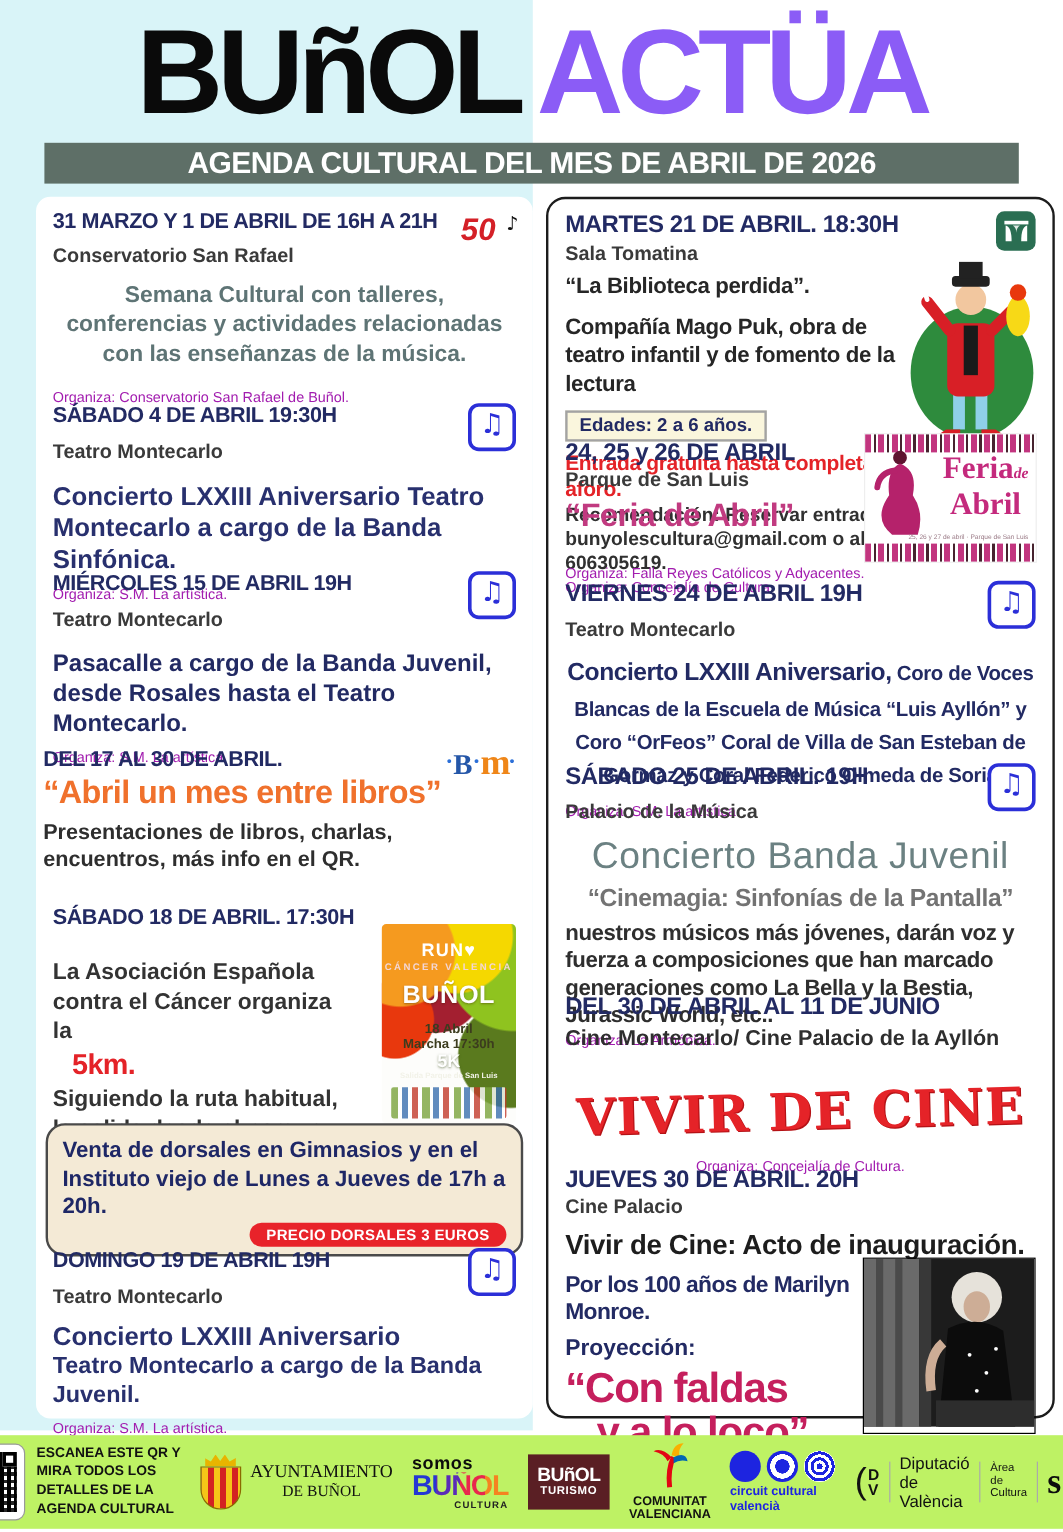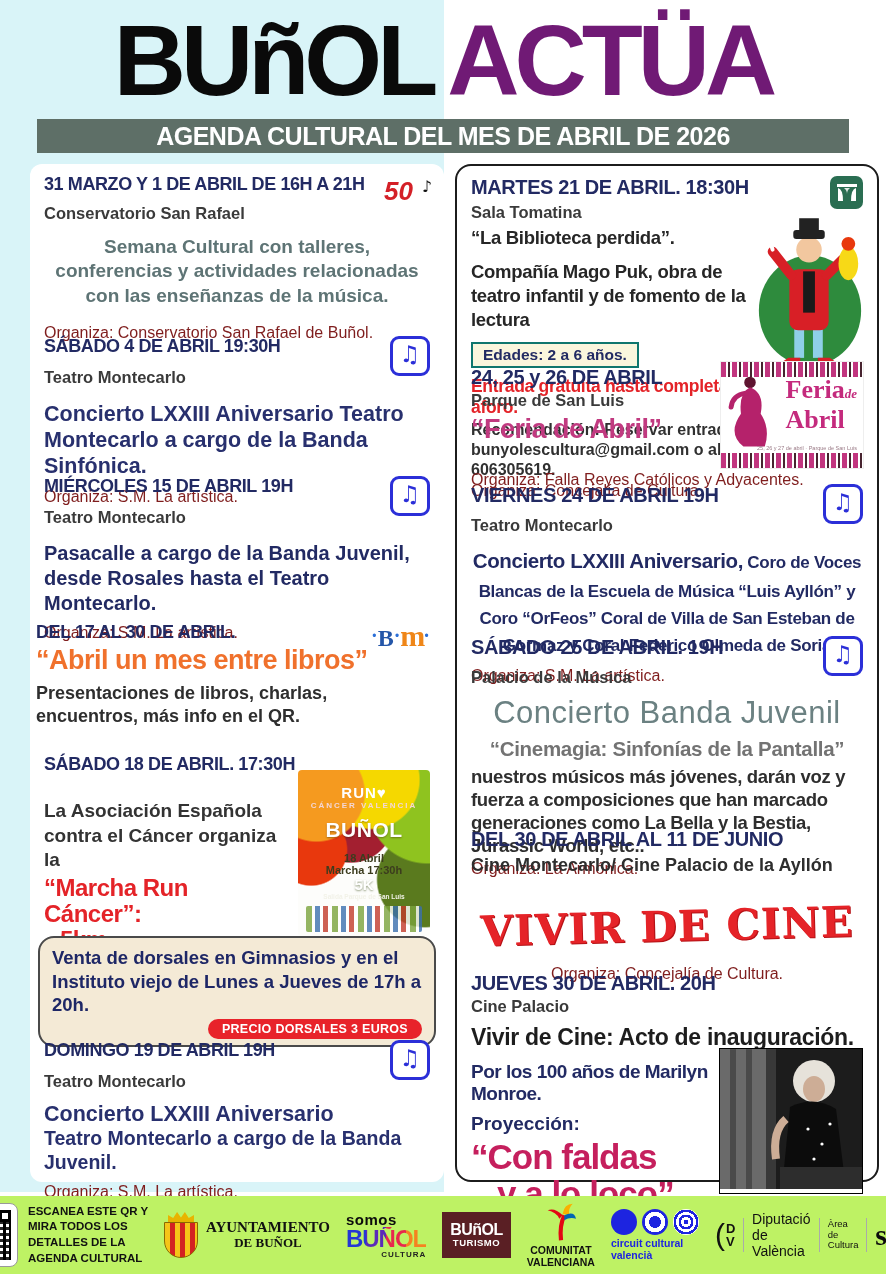--- a/index.html
+++ b/index.html
@@ -3,34 +3,34 @@
 <meta charset="utf-8">
 <style>
   html,body{margin:0;padding:0;background:#fff;}
   .page{position:relative;width:886px;height:1277px;background:#ffffff;overflow:hidden;
         font-family:"Liberation Sans",sans-serif;color:#222;}
   .bg-cyan{position:absolute;left:0;top:0;width:444px;height:1192px;background:#d9f4f8;}
   
   .titles{position:absolute;top:6px;left:0;width:100%;text-align:center;white-space:nowrap;
           font-weight:900;font-size:100px;line-height:108px;letter-spacing:-5px;z-index:3;}
   .title-black{color:#0a0a0a;margin-right:14px;}
-  .title-navy{color:#701a75;}
+  .title-navy{color:#8b5cf6;}
   .banner{position:absolute;top:119px;left:37px;width:812px;height:34px;background:#5e6f67;
           color:#fff;font-weight:800;font-size:25px;line-height:34px;text-align:center;
           letter-spacing:-0.5px;z-index:3;}
   
   .card-left{position:absolute;left:30px;top:164px;width:414px;height:1018px;background:#fff;
              border-radius:12px;z-index:2;}
   .card-right{position:absolute;left:455px;top:164px;width:424px;height:1018px;background:#fff;
               border:2.5px solid #1c1c1c;border-radius:16px;z-index:2;box-sizing:border-box;}
   .blk{position:absolute;left:14px;right:14px;}
   .date{color:#222a63;font-weight:800;font-size:18px;letter-spacing:-0.4px;}
   .date-lg{font-size:20px;}
   .venue{color:#3a3a3a;font-weight:700;font-size:16.5px;margin-top:2px;}
-  .org{color:#7f1d1d;font-size:16px;margin-top:8px;}
+  .org{color:#a21caf;font-size:12px;margin-top:8px;}
   .date-row{display:flex;justify-content:space-between;align-items:flex-start;}
   .music-icon{flex:0 0 auto;width:34px;height:34px;border:3px solid #2b2fd8;border-radius:9px;
               color:#2b2fd8;font-size:23px;line-height:31px;text-align:center;font-weight:700;
               font-family:"DejaVu Sans",sans-serif;background:#fff;}
   .theater-icon{flex:0 0 auto;width:33px;height:33px;background:#2a6e52;border-radius:7px;
                 display:flex;align-items:center;justify-content:center;}
   
   .desc-teal{color:#5e7475;font-weight:800;font-size:19px;line-height:1.28;text-align:center;
              margin:12px 6px 0;}
   .desc-blue{color:#28306e;font-weight:600;font-size:21.5px;line-height:1.22;margin-top:14px;}
@@ -45,21 +45,21 @@
   .bm-logo{font-family:"Liberation Serif",serif;font-weight:900;font-size:24px;line-height:26px;}
   .bm-dot{color:#2b6fd8;font-size:20px;vertical-align:4px;}
   .bm-b{color:#2456a8;}
   .bm-m{color:#ef8618;font-size:30px;letter-spacing:-2px;}
   
   .run-text{width:244px;margin-top:24px;}
   .run-intro{color:#333;font-weight:800;font-size:19px;line-height:1.3;margin-top:4px;}
   .run-red{color:#e42328;font-weight:900;font-size:24px;line-height:1.08;letter-spacing:-0.5px;margin-top:2px;}
   .run-red .km{margin-left:16px;}
   .run-rest{color:#333;font-weight:800;font-size:19px;line-height:1.3;margin-top:4px;}
-  .run-poster{position:absolute;right:0;top:16px;width:132px;height:166px;border-radius:4px;overflow:hidden;
+  .run-poster{position:absolute;right:0;top:16px;width:112px;height:166px;border-radius:4px;overflow:hidden;
       background:
         radial-gradient(circle at 14% 14%, #f59a1f 0 26%, rgba(0,0,0,0) 27%),
         radial-gradient(circle at 55% 6%, #f5d800 0 28%, rgba(0,0,0,0) 29%),
         radial-gradient(circle at 98% 20%, #8fc31f 0 32%, rgba(0,0,0,0) 33%),
         radial-gradient(circle at 96% 66%, #5a7a1e 0 28%, rgba(0,0,0,0) 29%),
         radial-gradient(circle at 10% 48%, #e8380d 0 24%, rgba(0,0,0,0) 25%),
         radial-gradient(circle at 40% 30%, #a31f30 0 30%, rgba(0,0,0,0) 31%),
         #fdfdfb;}
   .run-poster .rp-run{color:#fff;font-weight:900;font-size:15px;text-align:center;margin-top:14px;letter-spacing:1px;}
   .run-poster .rp-cancer{color:#f3d6d6;font-weight:700;font-size:8px;text-align:center;letter-spacing:2px;}
@@ -72,33 +72,33 @@
       repeating-linear-gradient(90deg,#7aa33c 0 6px,#fff 6px 9px,#3a6fae 9px 14px,#fff 14px 17px,#c23a2a 17px 22px,#fff 22px 26px);
       opacity:.8;border-radius:2px;}
   .dorsales-box{position:absolute;left:8px;right:8px;border:2.5px solid #4a4a4a;border-radius:16px;
       background:#f4ead6;padding:8px 12px 6px;box-sizing:border-box;}
   .dorsales-text{color:#1e2766;font-weight:800;font-size:18.5px;line-height:1.28;}
   .dorsales-pill{float:right;background:#e8232a;color:#fff;font-weight:800;font-size:12.5px;
       border-radius:999px;padding:3px 14px;margin-top:2px;letter-spacing:0.3px;}
   
   .r1-text{width:296px;}
   .desc-bold-dark{color:#262626;font-weight:800;font-size:18.5px;line-height:1.3;margin-top:10px;letter-spacing:-0.3px;}
-  .edades-box{display:inline-block;border:2px solid #0f766e;background:#faf6dd;color:#222a63;
+  .edades-box{display:inline-block;border:2px solid #a3a3a3;background:#faf6dd;color:#222a63;
       font-weight:800;font-size:15.5px;padding:2px 10px;margin-top:10px;}
   .red-line{color:#e42328;font-weight:900;font-size:17.5px;margin-top:8px;letter-spacing:-0.3px;}
   .rec-line{color:#303030;font-weight:700;font-size:16px;line-height:1.25;margin-top:2px;}
   .magician{position:absolute;right:-6px;top:34px;}
   .feria-title{color:#c13a80;font-weight:900;font-size:27px;letter-spacing:-0.5px;margin-top:4px;}
   .feria-poster{position:absolute;right:0;top:-4px;width:142px;height:106px;background:#fff;
       box-shadow:0 0 0 1px #eee;}
   .feria-lace{height:15px;background:
       repeating-linear-gradient(90deg,#c2357f 0 5px,#fff 5px 7px,#47232f 7px 9px,#fff 9px 11px);}
   .feria-mid{position:relative;height:76px;}
   .feria-word{position:absolute;right:6px;top:0px;color:#c42a7d;font-family:"Liberation Serif",serif;
-      font-weight:700;font-size:26px;line-height:26px;text-align:left;}
+      font-weight:700;font-size:26px;line-height:26px;text-align:center;}
   .feria-word .de{font-size:13px;font-style:italic;}
   .feria-caption{position:absolute;right:6px;bottom:2px;color:#9a7a86;font-size:5.5px;text-align:right;}
   .feria-dancer{position:absolute;left:4px;bottom:0;}
   .coro-desc{color:#222a63;text-align:center;margin-top:10px;line-height:1.6;}
   .coro-big{font-weight:900;font-size:20.5px;letter-spacing:-0.4px;}
   .coro-rest{font-weight:800;font-size:17px;letter-spacing:-0.3px;}
   .bj-title{color:#6b8182;font-weight:500;font-size:31px;letter-spacing:0.5px;text-align:center;margin-top:8px;}
   .bj-sub{color:#737373;font-weight:900;font-size:20.5px;text-align:center;margin-top:6px;letter-spacing:-0.3px;}
   .bj-desc{color:#2e2e2e;font-weight:700;font-size:18.5px;line-height:1.25;margin-top:4px;letter-spacing:-0.3px;}
   .venue-bold{color:#2e2e2e;font-weight:800;font-size:18px;margin-top:4px;}
@@ -123,21 +123,21 @@
       repeating-linear-gradient(90deg,#000 0 3px,#fff 3px 6px);}
   .qr i{position:absolute;width:12px;height:12px;border:3px solid #000;background:#fff;box-sizing:border-box;}.qr i.tr{right:0;top:0}
   .qr-caption{font-weight:800;font-size:11.5px;line-height:1.35;color:#111;width:120px;}
   .ayto{display:flex;align-items:center;gap:8px;}
   .escudo{width:34px;height:46px;position:relative;}
   .escudo .crown{position:absolute;top:0;left:4px;right:4px;height:10px;background:#e8b400;
       clip-path:polygon(0 100%,0 30%,20% 60%,35% 0,50% 55%,65% 0,80% 60%,100% 30%,100% 100%);}
   .escudo .shield{position:absolute;top:10px;left:0;right:0;bottom:0;
       background:repeating-linear-gradient(90deg,#f5c518 0 5px,#d32222 5px 10px);
       border:1px solid #8a6a00;border-radius:0 0 17px 17px;}
-  .ayto-text{font-family:"Liberation Serif",serif;font-weight:700;font-size:15px;color:#111;
+  .ayto-text{font-family:"Liberation Serif",serif;font-weight:400;font-size:15px;color:#111;
       text-align:center;line-height:1.15;}
   .ayto-text .l2{font-size:13px;}
   .somos{text-align:left;line-height:1;}
   .somos .s1{font-weight:900;font-size:15px;color:#0c0c0c;letter-spacing:0.5px;}
   .somos .s2{font-weight:900;font-size:24px;letter-spacing:-1px;
       background:linear-gradient(90deg,#2437d4 0 25%,#5a2bb8 25% 50%,#e8274d 50% 75%,#f58220 75% 100%);
       -webkit-background-clip:text;background-clip:text;color:transparent;}
   .somos .s3{font-weight:800;font-size:8px;color:#222;text-align:right;letter-spacing:1px;}
   .turismo{background:#5a1f24;color:#fff;text-align:center;padding:10px 8px;line-height:1.05;}
   .turismo .t1{font-weight:900;font-size:16px;letter-spacing:-0.5px;}
@@ -215,21 +215,20 @@
       </div>
       <div class="orange-title" style="margin-top:-6px;">“Abril un mes entre libros”</div>
       <div class="desc-dark">Presentaciones de libros, charlas, encuentros, más info en el QR.</div>
     </div>
 
     <div class="blk" style="top:590px;">
       <div class="date">SÁBADO 18 DE ABRIL. 17:30H</div>
       <div class="run-text">
         <div class="run-intro">La Asociación Española contra el Cáncer organiza la</div>
         <div class="run-red">
-          <div>“Marcha Run Cáncer”:</div>
           <div class="km">5km.</div>
         </div>
         <div class="run-rest">Siguiendo la ruta habitual, la salida desde el parque San Luis.</div>
       </div>
       <div class="run-poster">
         <div class="rp-run">RUN♥</div>
         <div class="rp-cancer">CÁNCER VALENCIA</div>
         <div class="rp-bunol">BUÑOL</div>
         <div class="rp-date">18 Abril</div>
         <div class="rp-date" style="margin-top:0;">Marcha 17:30h</div>

